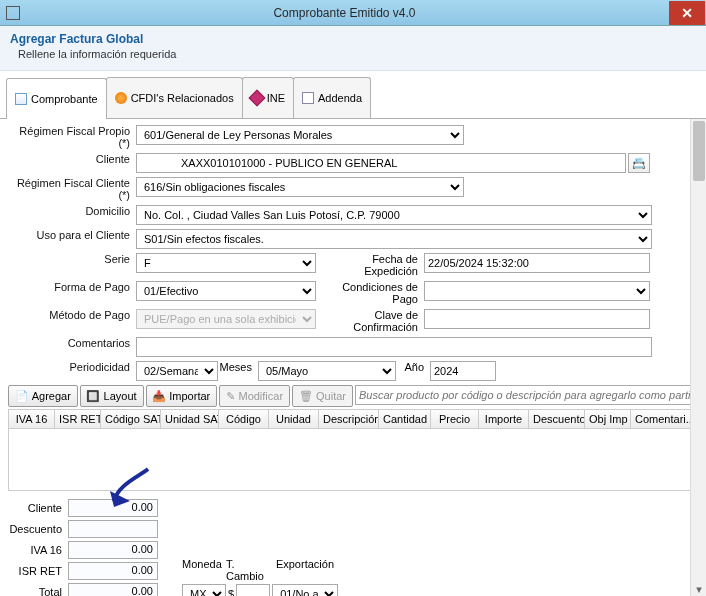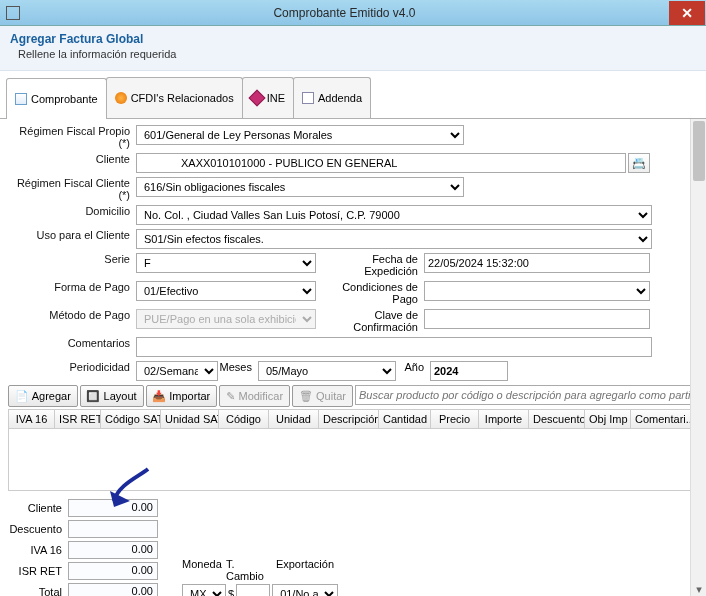--- a/index.html
+++ b/index.html
@@ -139,21 +139,21 @@
       <div class="lbl">Comentarios</div>
     <input type="text" style="width: 516px;" value="">
     </div>
 
   <div class="row">
     <div class="lbl">Periodicidad</div>
     <select style="width:82px"><option>02/Semanal</option></select>
     <div style="width:40px;text-align:right;padding-right:6px">Meses</div>
     <select style="width:138px"><option>05/Mayo</option></select>
     <div style="width:34px;text-align:right;padding-right:6px">Año</div>
-    <input type="text" style="width: 78px; font-weight: bold;" value="2024">
+    <input type="text" style="width: 66px;" value="2024">
   </div>
 
   <div class="toolbar">
     <button class="btn">
         <span>📄</span>
         <span>Agregar</span>
       </button>
     <button class="btn">
         <span>🔲</span>
         <span>Layout</span>

